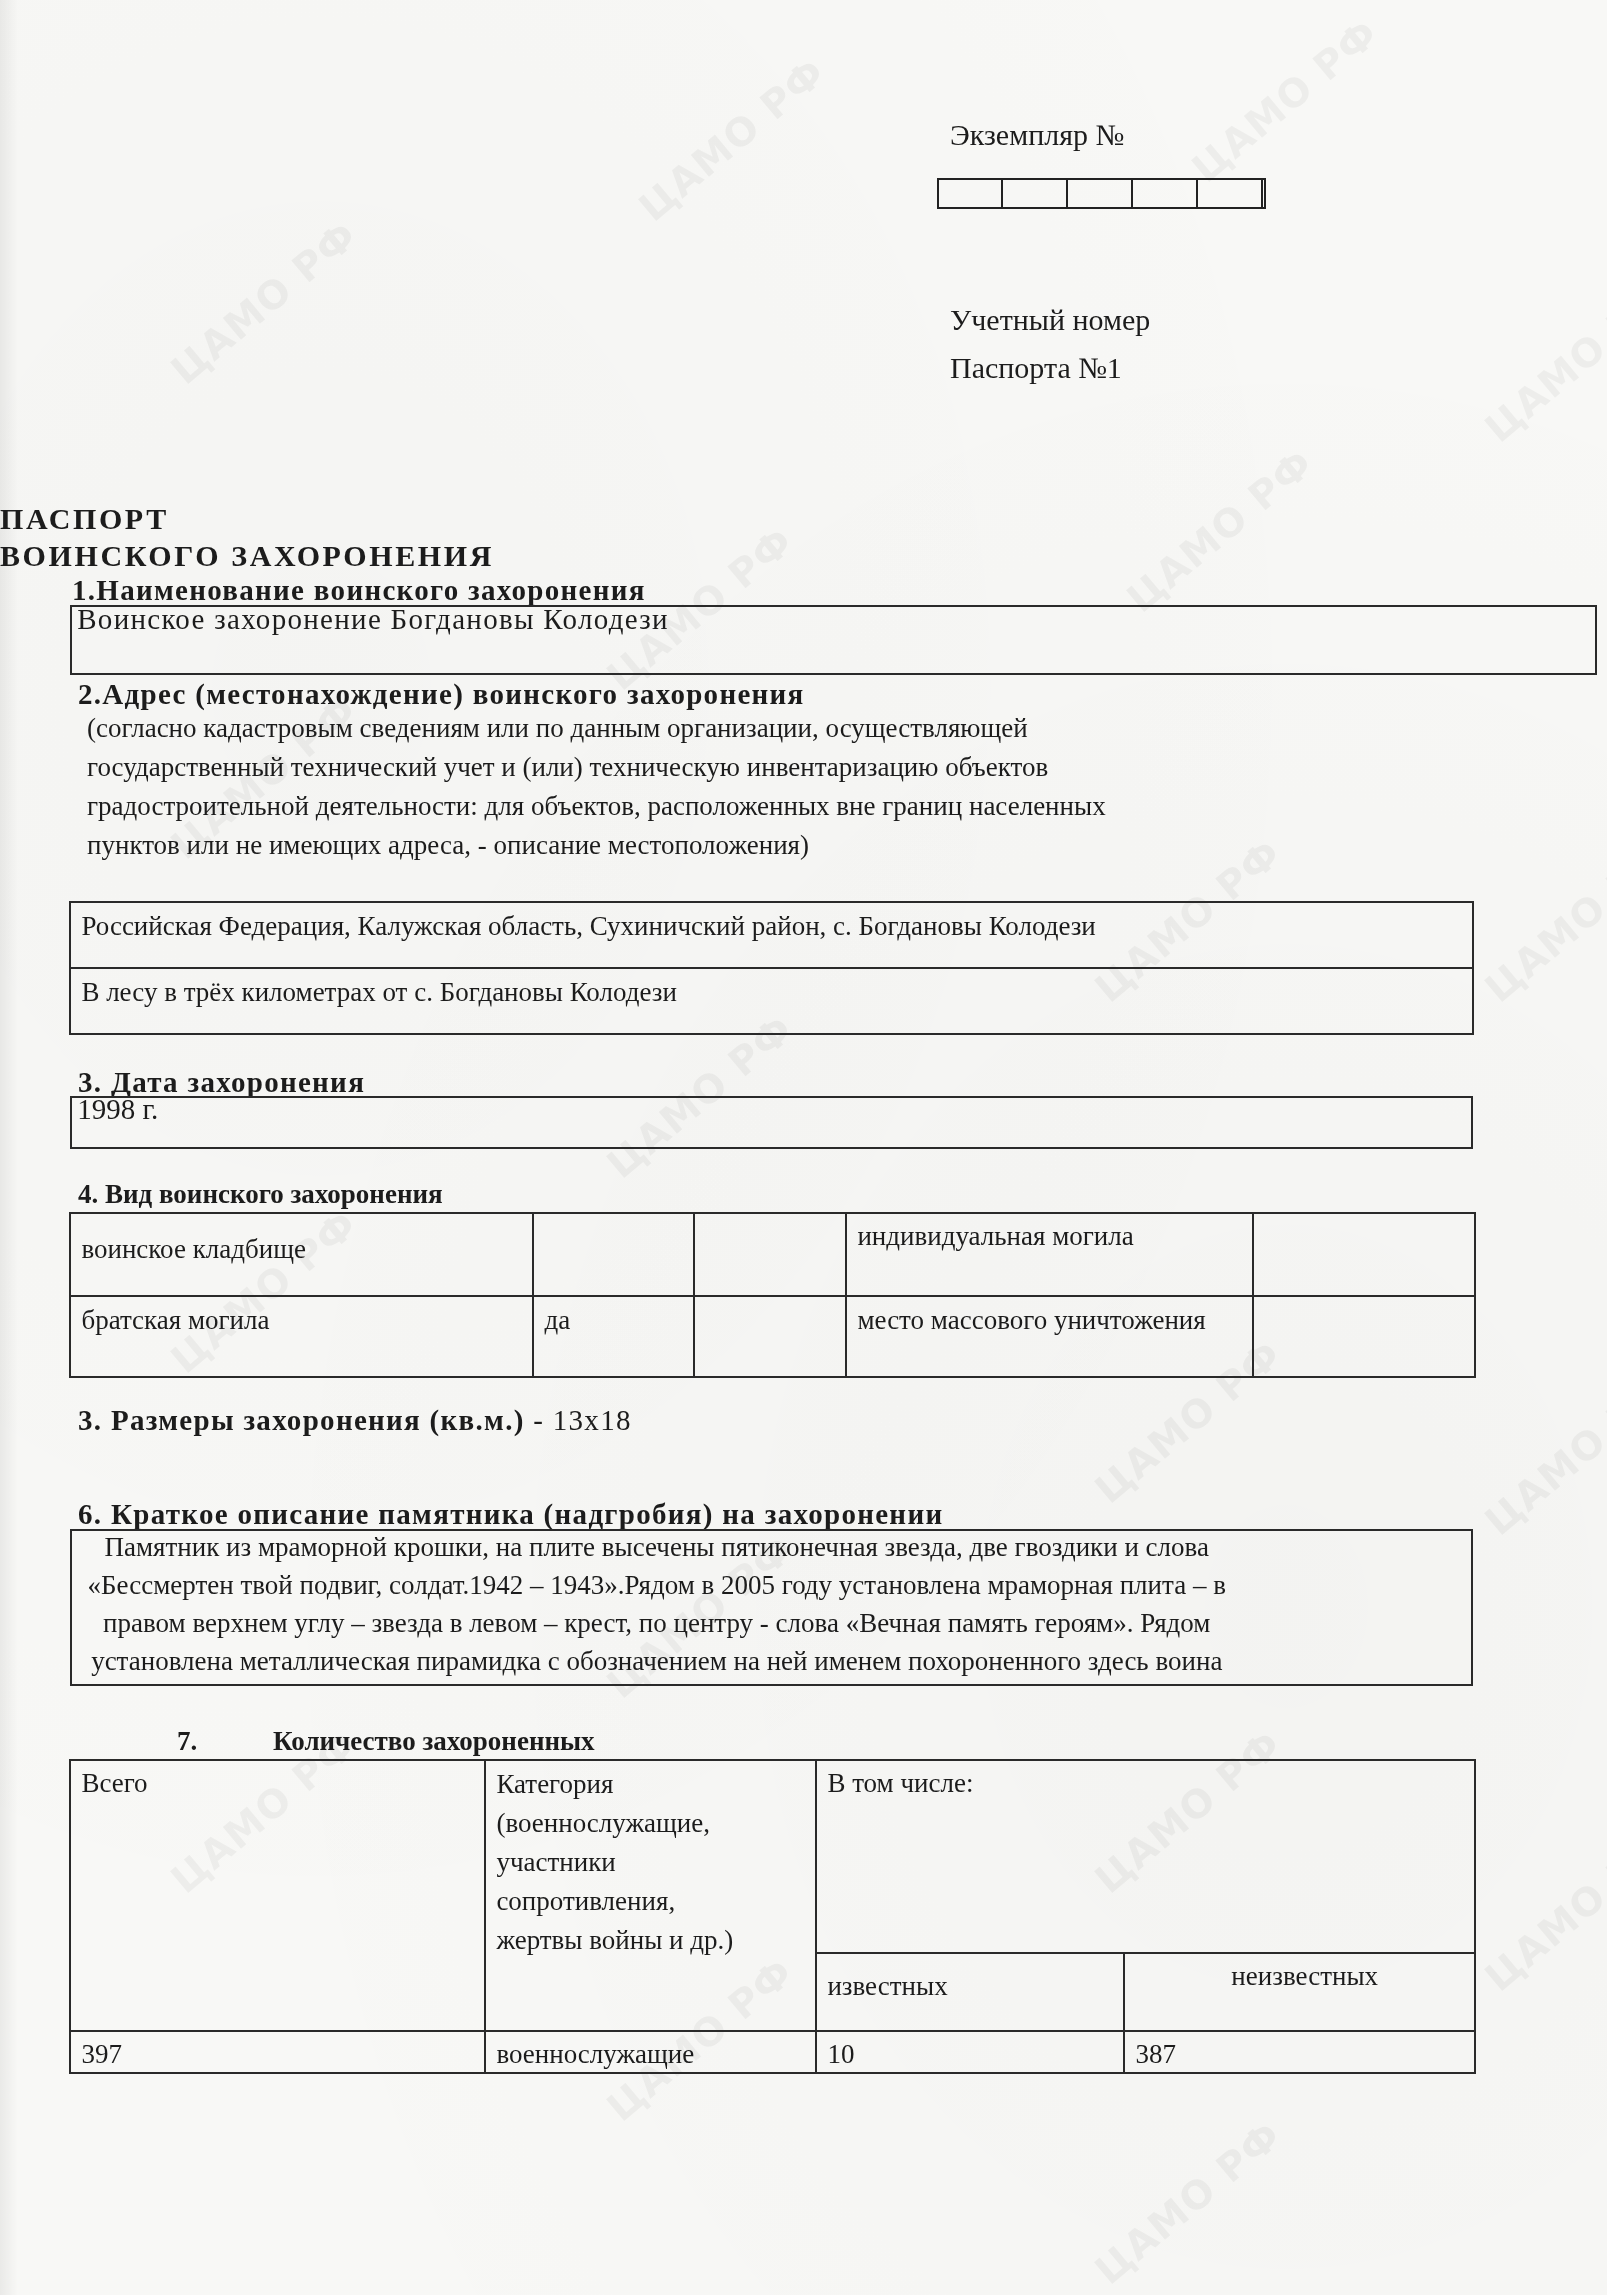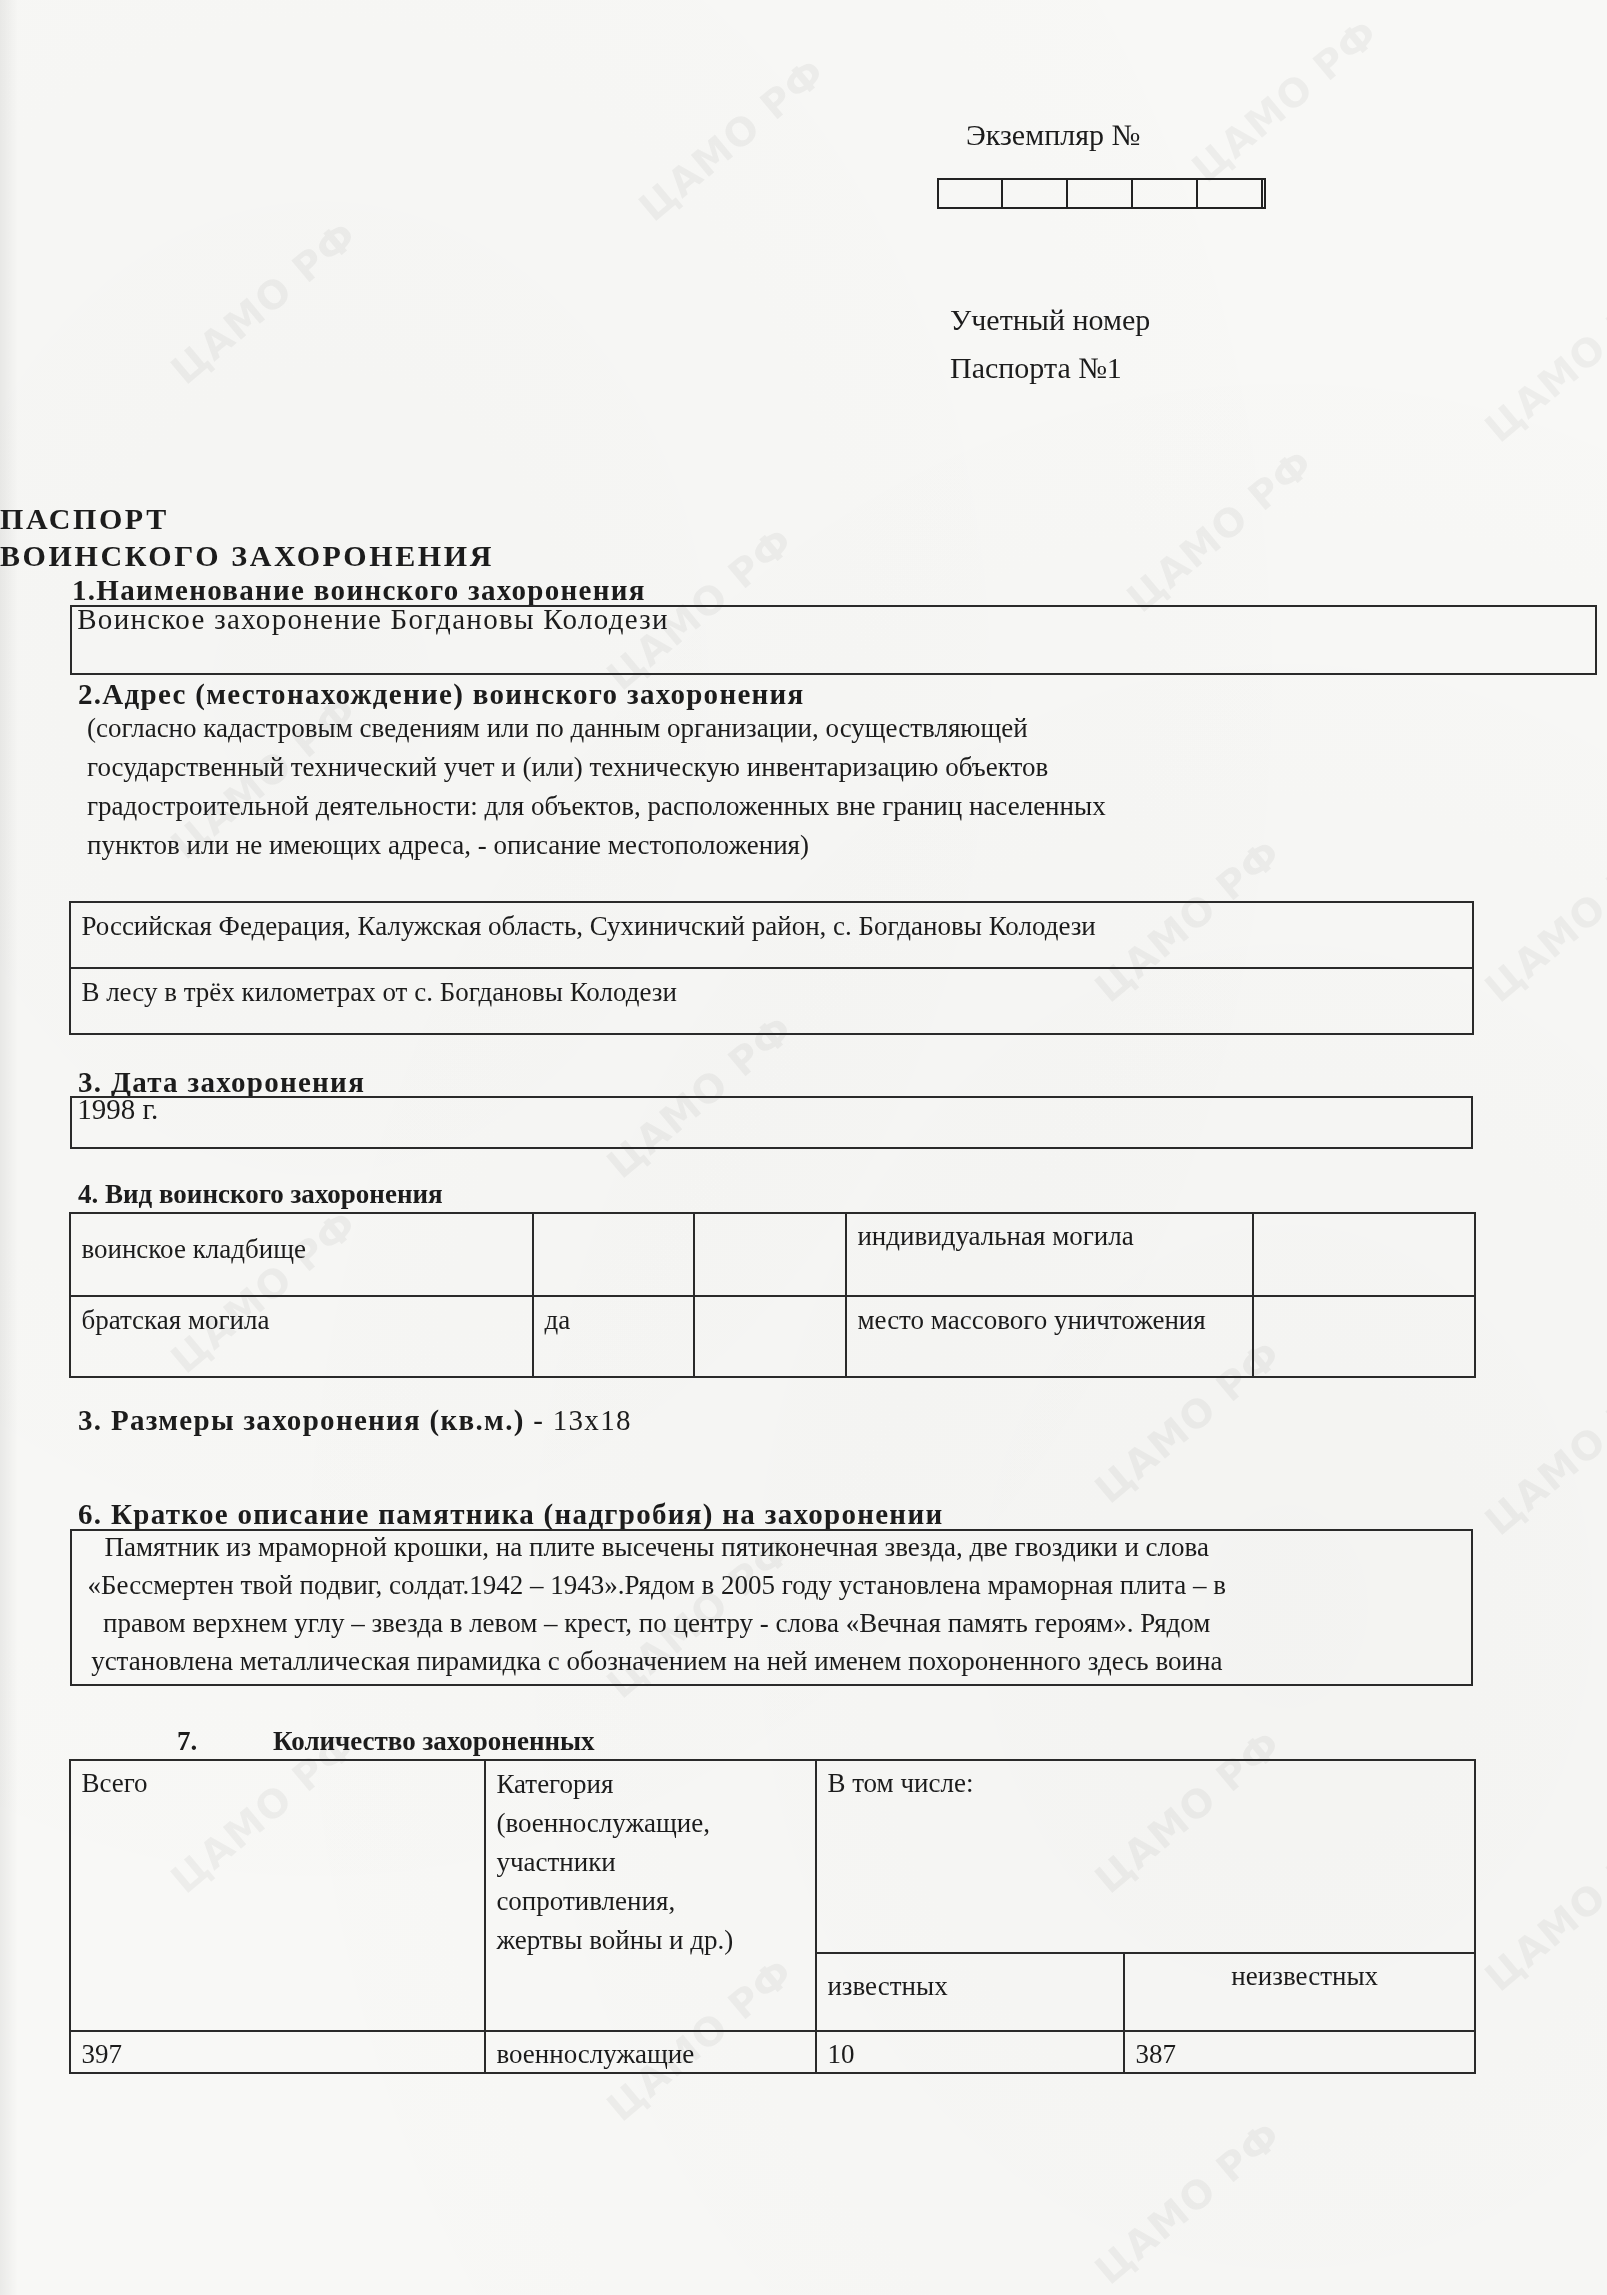--- a/index.html
+++ b/index.html
@@ -77,21 +77,21 @@
       <div class="watermark" style="left: 1074px; top: 1399px;">ЦАМО РФ</div>
       <div class="watermark" style="left: 1464px; top: 1431px;">ЦАМО РФ</div>
       <div class="watermark" style="left: 586px; top: 1594px;">ЦАМО РФ</div>
       <div class="watermark" style="left: 150px; top: 1789px;">ЦАМО РФ</div>
       <div class="watermark" style="left: 1074px; top: 1789px;">ЦАМО РФ</div>
       <div class="watermark" style="left: 1464px; top: 1887px;">ЦАМО РФ</div>
       <div class="watermark" style="left: 586px; top: 2017px;">ЦАМО РФ</div>
       <div class="watermark" style="left: 1074px; top: 2180px;">ЦАМО РФ</div>
     </div>
 
-  <div class="abs txt" style="left:950px; top:117px; font-size:30px;margin-left:16px;">Экземпляр №</div>
+  <div class="abs txt" style="left:950px; top:117px; font-size:30px;">Экземпляр №</div>
   <div class="copy-grid">
     <div class="copy-cell"></div>
     <div class="copy-cell"></div>
     <div class="copy-cell"></div>
     <div class="copy-cell"></div>
     <div class="copy-cell"></div>
     <div class="copy-cell"></div>
   </div>
   <div class="abs txt" style="left:950px; top:302px; font-size:30px;">Учетный номер</div>
   <div class="abs txt" style="left:950px; top:350px; font-size:30px;">Паспорта №1</div>

